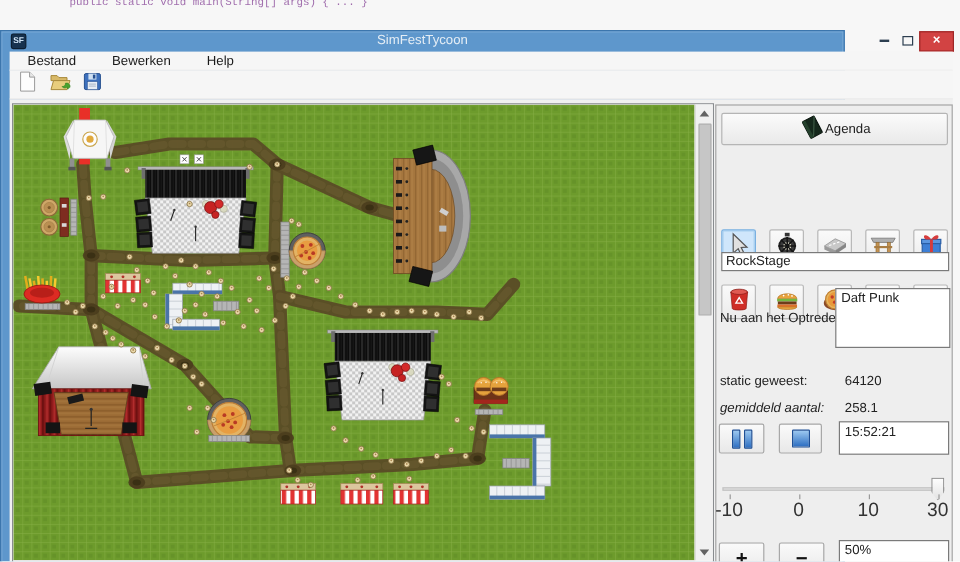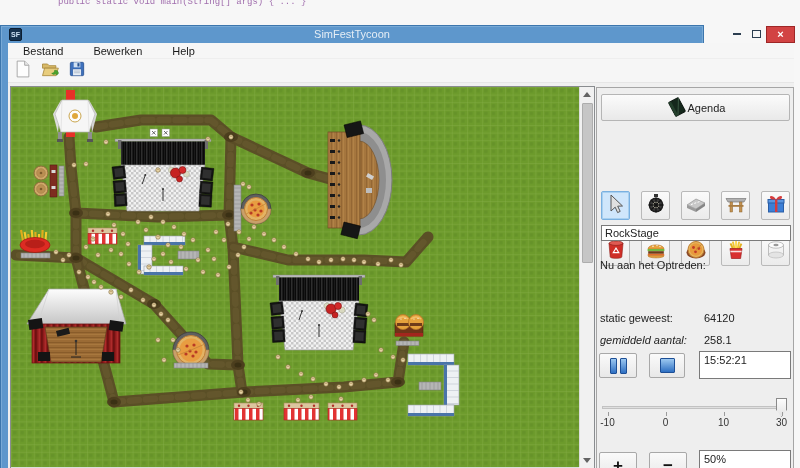--- a/index.html
+++ b/index.html
@@ -60,39 +60,39 @@
   #agenda-btn { position:absolute; left:4px; top:6px; width:189px; height:27px; background:linear-gradient(#fbfbfb,#e9e9e9);
     border:1px solid #b5b5b5; border-radius:2px; display:flex; align-items:center; justify-content:center; gap:0; font-size:11px; color:#222; }
   #agenda-btn svg { width:22px; height:22px; }
 
   .tool { position:absolute; width:29px; height:29px; background:linear-gradient(#fafafa,#ebebeb);
     border:1px solid #b9b9b9; border-radius:2px; display:flex; align-items:center; justify-content:center; }
   .tool svg { width:24px; height:24px; }
   .tool.sel { background:#cfe6fb; border-color:#7ab0e0; box-shadow:inset 0 0 0 1px #a8d0f0; }
 
   .tbox { background:#fff; border:1px solid #7a7a7a; font-size:11px; color:#222; }
-  #stage-name { position:absolute; left:4px; top:137px; width:190px; height:16px; padding:1px 3px;
+  #stage-name { position:absolute; left:4px; top:122px; width:190px; height:16px; padding:1px 3px;
     font-family:"Liberation Sans", sans-serif; }
   #now-label { position:absolute; left:3px; top:171px; font-size:11px; color:#222; }
   #now-box { position:absolute; left:99px; top:152px; width:96px; height:50px; padding:2px 4px; overflow:hidden; }
   .plabel { position:absolute; font-size:11px; color:#222; }
   .pvalue { position:absolute; font-size:11px; color:#222; }
 
   .sqbtn { position:absolute; background:linear-gradient(#fafafa,#e8e8e8); border:1px solid #a8a8a8; border-radius:2px;
     display:flex; align-items:center; justify-content:center; }
   #pause-btn { left:2px; top:265px; width:38px; height:25px; gap:3px; }
   #stop-btn  { left:52px; top:265px; width:36px; height:25px; }
   .bluebar { width:7px; height:16px; background:linear-gradient(#9cc8f0,#2e6fc2); border:1px solid #1d4f96; border-radius:1px; }
   .bluesq  { width:15px; height:15px; background:linear-gradient(#9cc8f0,#2e6fc2); border:1px solid #1d4f96; border-radius:1px; }
   #time-box { position:absolute; left:102px; top:263px; width:92px; height:28px; padding:2px 4px; }
 
   #slider { position:absolute; left:5px; top:308px; width:185px; height:30px; }
   #slider-track { position:absolute; left:0; top:10px; width:185px; height:3px; background:#dfdfdf; border:1px solid #c2c2c2; }
   .stick { position:absolute; top:16px; width:1px; height:4px; background:#9a9a9a; }
-  .slabel { position:absolute; top:21px; font-size:10px; color:#333; transform:translateX(-50%); }
+  .slabel { position:absolute; top:21px; font-size:16px; color:#333; transform:translateX(-50%); }
   #sthumb { position:absolute; top:2px; width:11px; height:19px; background:linear-gradient(#fdfdfd,#e3e3e3);
     border:1px solid #8a8a8a; clip-path:polygon(0 0,100% 0,100% 62%,50% 100%,0 62%); }
 
   #plus-btn  { left:2px; top:364px; width:38px; height:27px; font-size:17px; font-weight:bold; color:#111; }
   #minus-btn { left:52px; top:364px; width:38px; height:27px; font-size:17px; font-weight:bold; color:#111; }
   #zoom-box  { position:absolute; left:102px; top:362px; width:92px; height:30px; padding:2px 4px; }
 </style>
 </head>
 <body>
 
@@ -871,20 +871,21 @@
               </svg></span>
           </button>
           <button class="tool sel" style="left: 4px; top: 103px;">
             <span><svg viewBox="0 0 24 24">
                 <polygon points="7,3 7,19 11.2,15.2 13.6,20.6 16.2,19.4 13.7,14.2 18.5,14" fill="#e0e0e0" stroke="#555" stroke-width="1"></polygon>
               </svg></span>
           </button>
 
         <input id="stage-name" class="tbox" value="RockStage" style="">
         <div id="now-label" class="plabel">Nu aan het Optreden:</div>
+        <div id="now-box" class="tbox"><span>Daft Punk</span></div>
 
         <div class="plabel" style="left:3px;top:224px;">static geweest:</div>
         <div class="pvalue" style="left:107px;top:224px;">64120</div>
         <div class="plabel" style="left:3px;top:246px;font-style:italic;">gemiddeld aantal:</div>
         <div class="pvalue" style="left:107px;top:246px;">258.1</div>
 
         <button id="pause-btn" class="sqbtn">
           <i class="bluebar"></i>
             <i class="bluebar"></i>
         </button>

